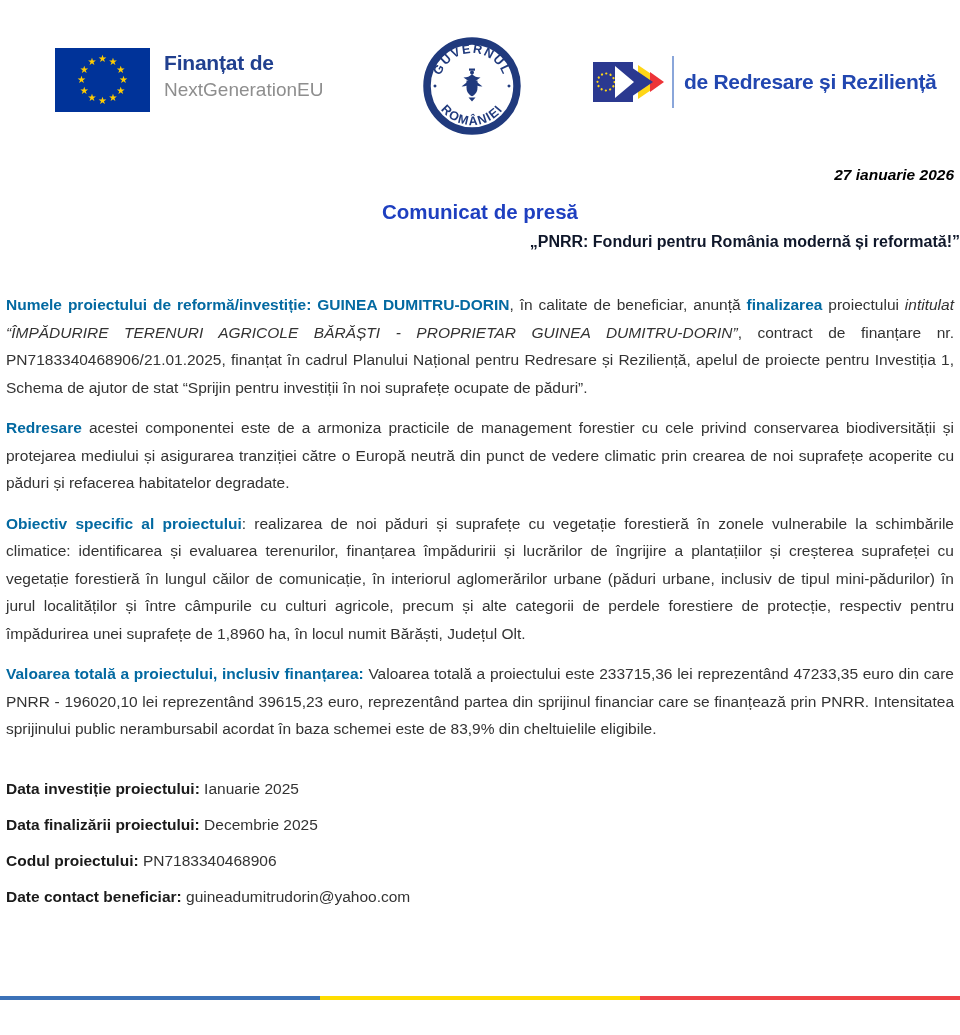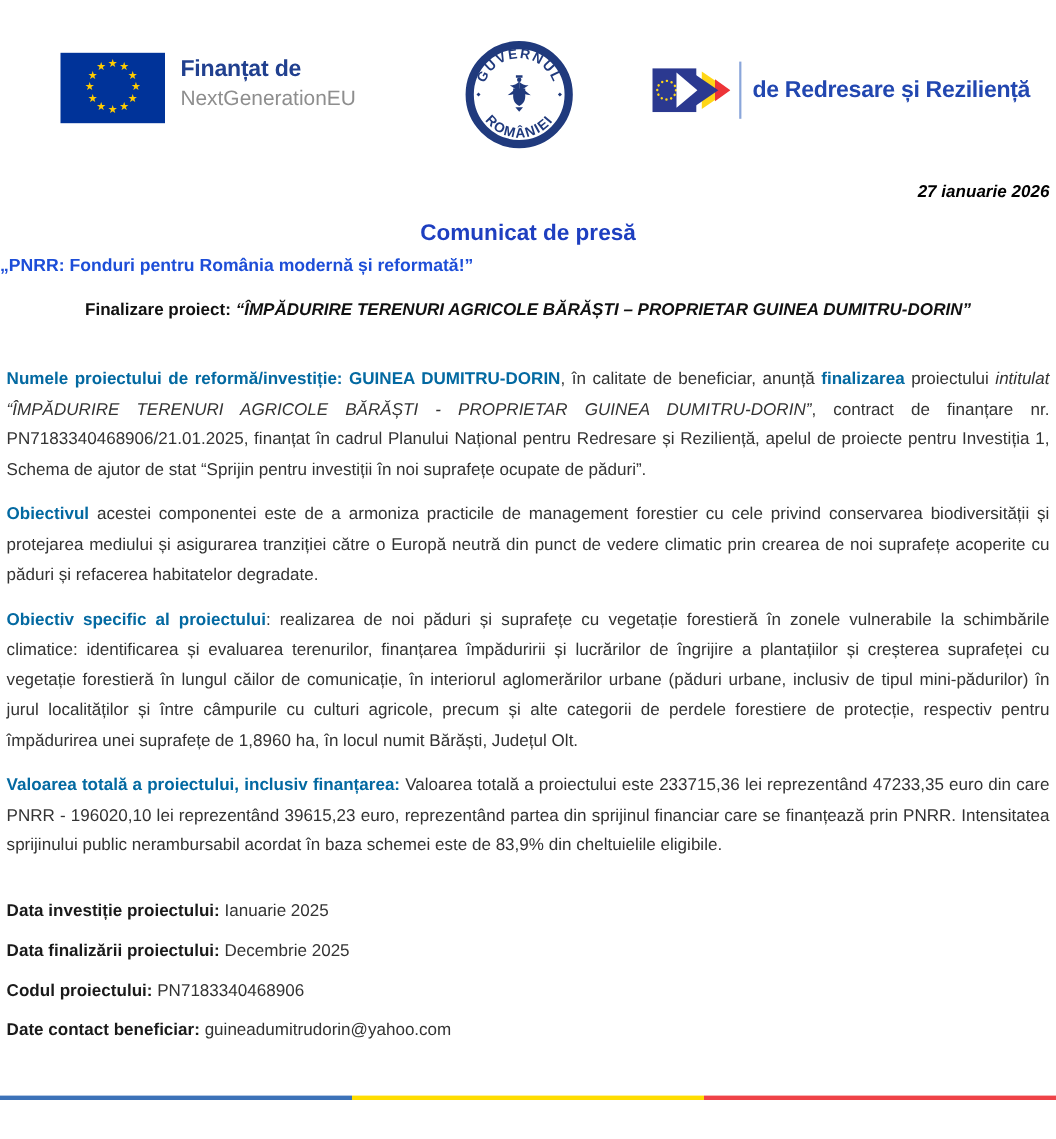--- a/index.html
+++ b/index.html
@@ -24,21 +24,21 @@
   .gov-seal { position: absolute; left: 422px; top: 36px; width: 100px; height: 100px; }
 
   .pnrr-block { position: absolute; left: 593px; top: 56px; display: flex; align-items: center; }
   .pnrr-divider { width: 2px; height: 52px; background: #8aa6da; margin: 0 10px 0 8px; }
   .pnrr-text div { font-weight: 700; color: #2247b0; font-size: 21px; line-height: 23.5px; letter-spacing: -0.3px; }
 
   
   .date-line { text-align: right; padding-right: 6px; margin-top: 14px;
                font-size: 15.5px; font-weight: 700; font-style: italic; color: #000; padding-left: 28px; }
   .title { text-align: center; margin-top: 16px; font-size: 20.5px; font-weight: 700; color: #1e3fc0; }
-  .subtitle { text-align: left; margin-top: 9px; font-size: 16px; font-weight: 700; color: #1d4ed8; }
+  .subtitle { text-align: right; margin-top: 9px; font-size: 16px; font-weight: 700; color: #0f172a; }
   .project-line { text-align: center; margin-top: 22px; font-size: 15.5px; color: #111; }
   .project-line .lbl { font-weight: 700; }
   .project-line .val { font-weight: 700; font-style: italic; }
 
   
   .doc-body { margin-top: 40px; padding: 0 6px; color: #333; }
   .para { text-align: justify; font-size: 15.5px; line-height: 27.5px; margin-bottom: 13px; }
   .para.last { margin-bottom: 36px; }
   .b { font-weight: 700; color: #0369a1; }
   .i { font-style: italic; }
@@ -122,30 +122,26 @@
         <div>de Redresare și Reziliență</div>
       </div>
     </div>
   </header>
 
   <div class="date-line">27 ianuarie 2026</div>
 
   <h1 class="title">Comunicat de presă</h1>
   <h2 class="subtitle">„PNRR: Fonduri pentru România modernă și reformată!”</h2>
 
-  <div class="project-line">
-    <span class="lbl">Finalizare proiect:</span>
-    <span class="val">“ÎMPĂDURIRE TERENURI AGRICOLE BĂRĂȘTI – PROPRIETAR GUINEA DUMITRU-DORIN”</span>
-  </div>
 
   <main class="doc-body">
 
     <p class="para"><span class="b">Numele proiectului de reformă/investiție: GUINEA DUMITRU-DORIN</span><span>, în calitate de beneficiar, anunță </span><span class="b">finalizarea</span><span> proiectului </span><span class="i">intitulat “ÎMPĂDURIRE TERENURI AGRICOLE BĂRĂȘTI - PROPRIETAR GUINEA DUMITRU-DORIN”</span><span>, contract de finanțare nr. PN7183340468906/21.01.2025, finanțat în cadrul Planului Național pentru Redresare și Reziliență, apelul de proiecte pentru Investiția 1, Schema de ajutor de stat “Sprijin pentru investiții în noi suprafețe ocupate de păduri”.</span></p>
 
-    <p class="para"><span class="b">Obiectivul</span><span> acestei componentei este de a armoniza practicile de management forestier cu cele privind conservarea biodiversității și protejarea mediului și asigurarea tranziției către o Europă neutră din punct de vedere climatic prin crearea de noi suprafețe acoperite cu păduri și refacerea habitatelor degradate.</span></p>
+    <p class="para"><span class="b">Redresare</span><span> acestei componentei este de a armoniza practicile de management forestier cu cele privind conservarea biodiversității și protejarea mediului și asigurarea tranziției către o Europă neutră din punct de vedere climatic prin crearea de noi suprafețe acoperite cu păduri și refacerea habitatelor degradate.</span></p>
 
     <p class="para"><span class="b">Obiectiv specific al proiectului</span><span>: realizarea de noi păduri și suprafețe cu vegetație forestieră în zonele vulnerabile la schimbările climatice: identificarea și evaluarea terenurilor, finanțarea împăduririi și lucrărilor de îngrijire a plantațiilor și creșterea suprafeței cu vegetație forestieră în lungul căilor de comunicație, în interiorul aglomerărilor urbane (păduri urbane, inclusiv de tipul mini-pădurilor) în jurul localităților și între câmpurile cu culturi agricole, precum și alte categorii de perdele forestiere de protecție, respectiv pentru împădurirea unei suprafețe de 1,8960 ha, în locul numit Bărăști, Județul Olt.</span></p>
 
     <p class="para last"><span class="b">Valoarea totală a proiectului, inclusiv finanțarea:</span><span> Valoarea totală a proiectului este 233715,36 lei reprezentând 47233,35 euro din care PNRR - 196020,10 lei reprezentând 39615,23 euro, reprezentând partea din sprijinul financiar care se finanțează prin PNRR. Intensitatea sprijinului public nerambursabil acordat în baza schemei este de 83,9% din cheltuielile eligibile.</span></p>
 
     <div class="field"><span class="b">Data investiție proiectului:</span> <span>Ianuarie 2025</span></div>
 
     <div class="field"><span class="b">Data finalizării proiectului:</span> <span>Decembrie 2025</span></div>
 
     <div class="field"><span class="b">Codul proiectului:</span> <span>PN7183340468906</span></div>

